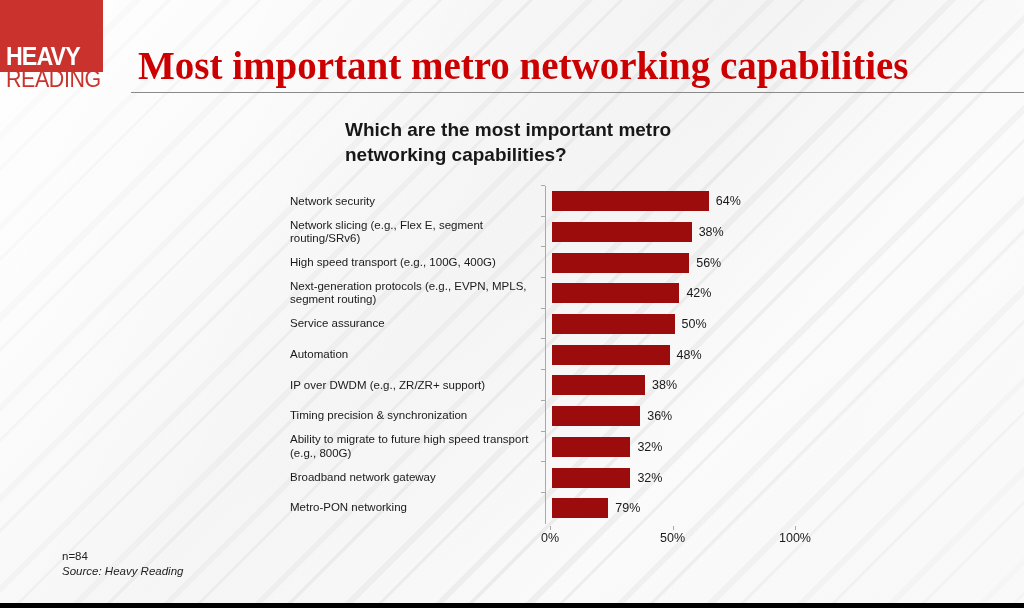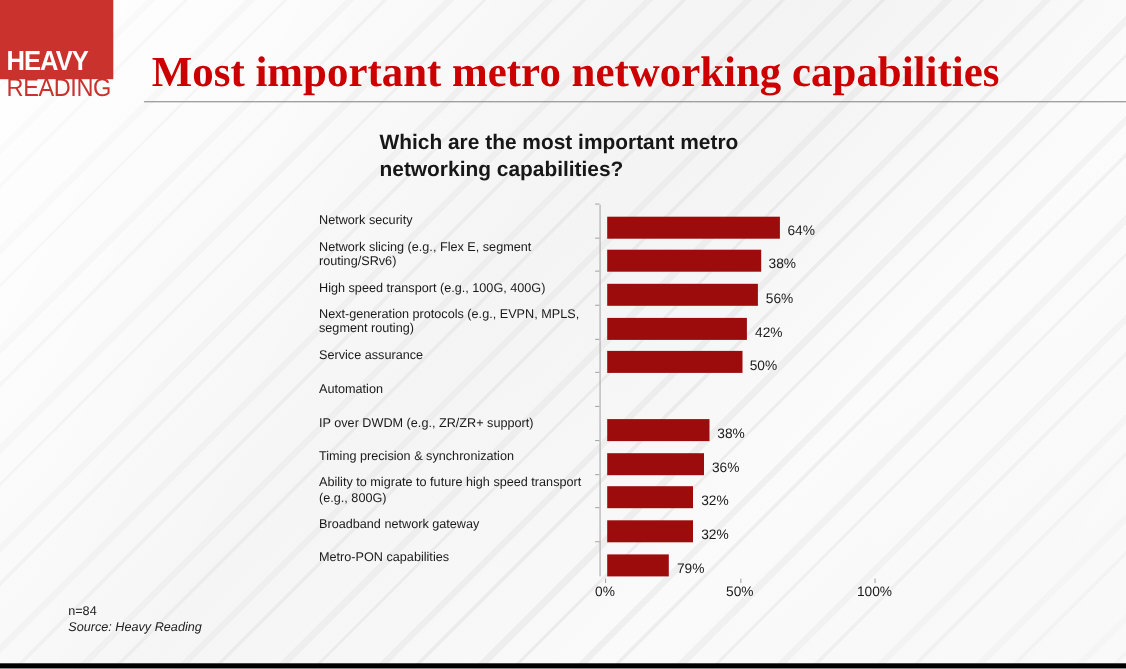--- a/index.html
+++ b/index.html
@@ -165,21 +165,21 @@
     top: -1px;
     width: 4px;
     height: 1px;
     background: #a9a9a9;
   }
   .bar-zone {
     position: relative;
     flex: 1 1 auto;
     height: 100%;
     display: flex;
-    align-items: flex-end;
+    align-items: center;
     padding-left: 5px;
   }
   .bar {
     height: 20px;
     background: #9C0C0C;
   }
   .bar-value {
     margin-left: 7px;
     font-family: "Liberation Sans", sans-serif;
     font-size: 12.5px;
@@ -291,20 +291,24 @@
           <div class="row-tick"></div>
           <div class="row-label">Service assurance</div>
           <div class="bar-zone">
             <div class="bar" style="width: 122.5px; background: rgb(156, 12, 12);"></div>
             <span class="bar-value">50%</span>
           </div>
         </div>
         <div class="row">
           <div class="row-tick"></div>
           <div class="row-label">Automation</div>
+          <div class="bar-zone">
+            <div class="bar" style="width: 117.6px; background: rgb(156, 12, 12);"></div>
+            <span class="bar-value">48%</span>
+          </div>
         </div>
         <div class="row">
           <div class="row-tick"></div>
           <div class="row-label">IP over DWDM (e.g., ZR/ZR+ support)</div>
           <div class="bar-zone">
             <div class="bar" style="width: 93.1px; background: rgb(156, 12, 12);"></div>
             <span class="bar-value">38%</span>
           </div>
         </div>
         <div class="row">
@@ -326,21 +330,21 @@
         <div class="row">
           <div class="row-tick"></div>
           <div class="row-label">Broadband network gateway</div>
           <div class="bar-zone">
             <div class="bar" style="width: 78.4px; background: rgb(156, 12, 12);"></div>
             <span class="bar-value">32%</span>
           </div>
         </div>
         <div class="row">
           <div class="row-tick"></div>
-          <div class="row-label">Metro-PON capabilities</div>
+          <div class="row-label">Metro-PON networking</div>
           <div class="bar-zone">
             <div class="bar" style="width: 56.35px; background: rgb(156, 12, 12);"></div>
             <span class="bar-value">79%</span>
           </div>
         </div>
       </div>
   </div>
 
   <div class="xaxis" id="xaxis">
       <div class="xtick" style="left: 260px;"></div>

